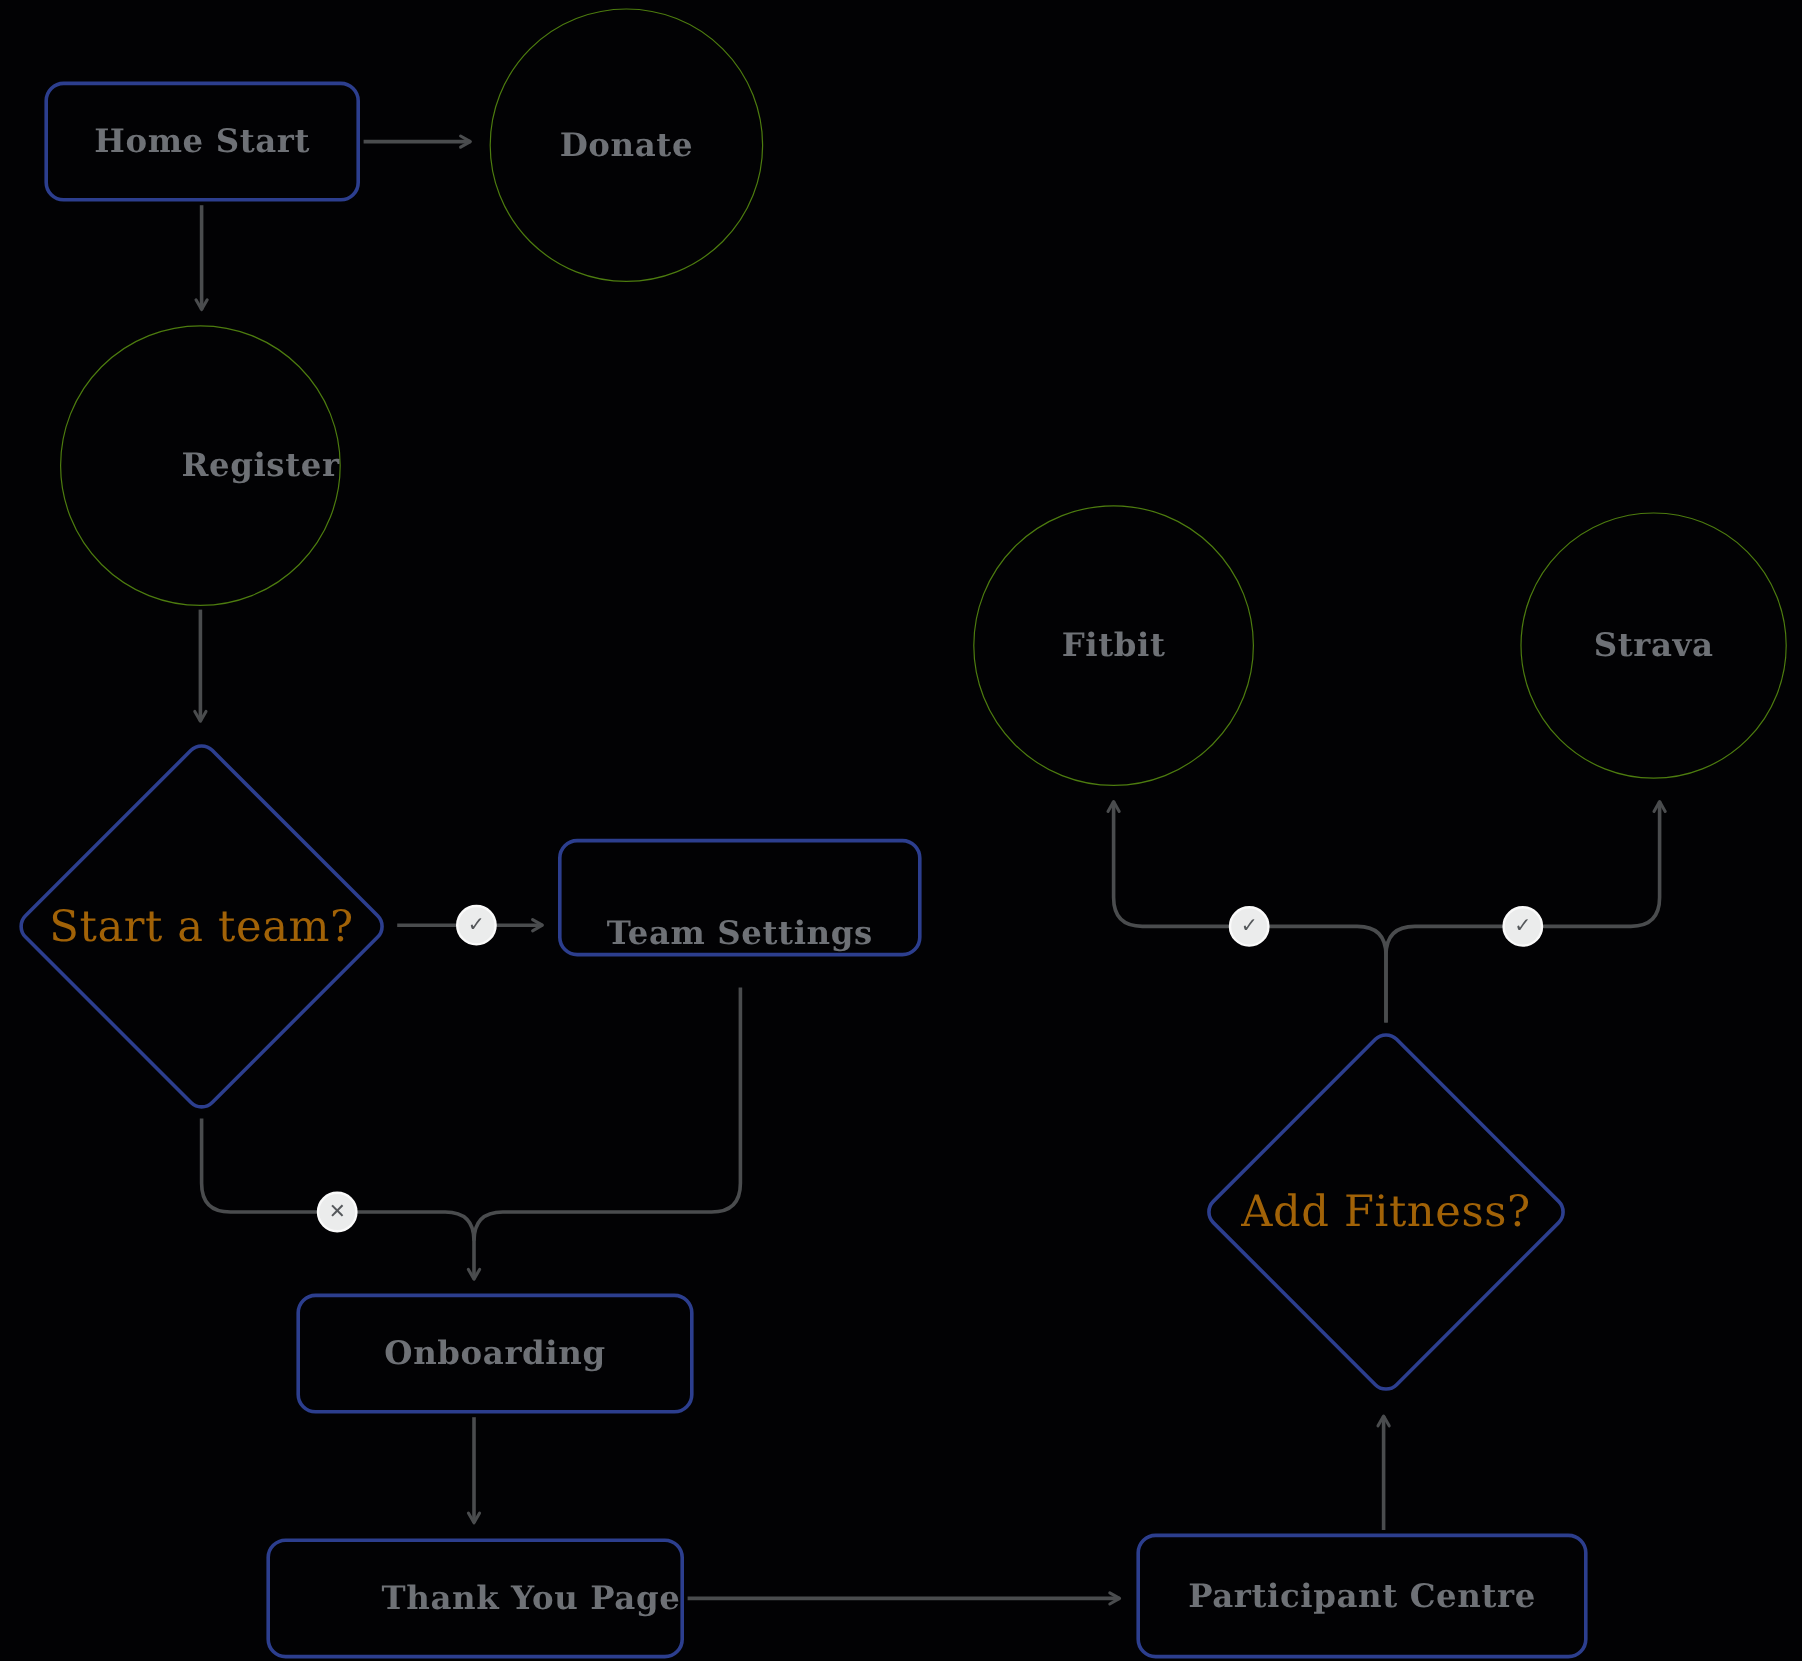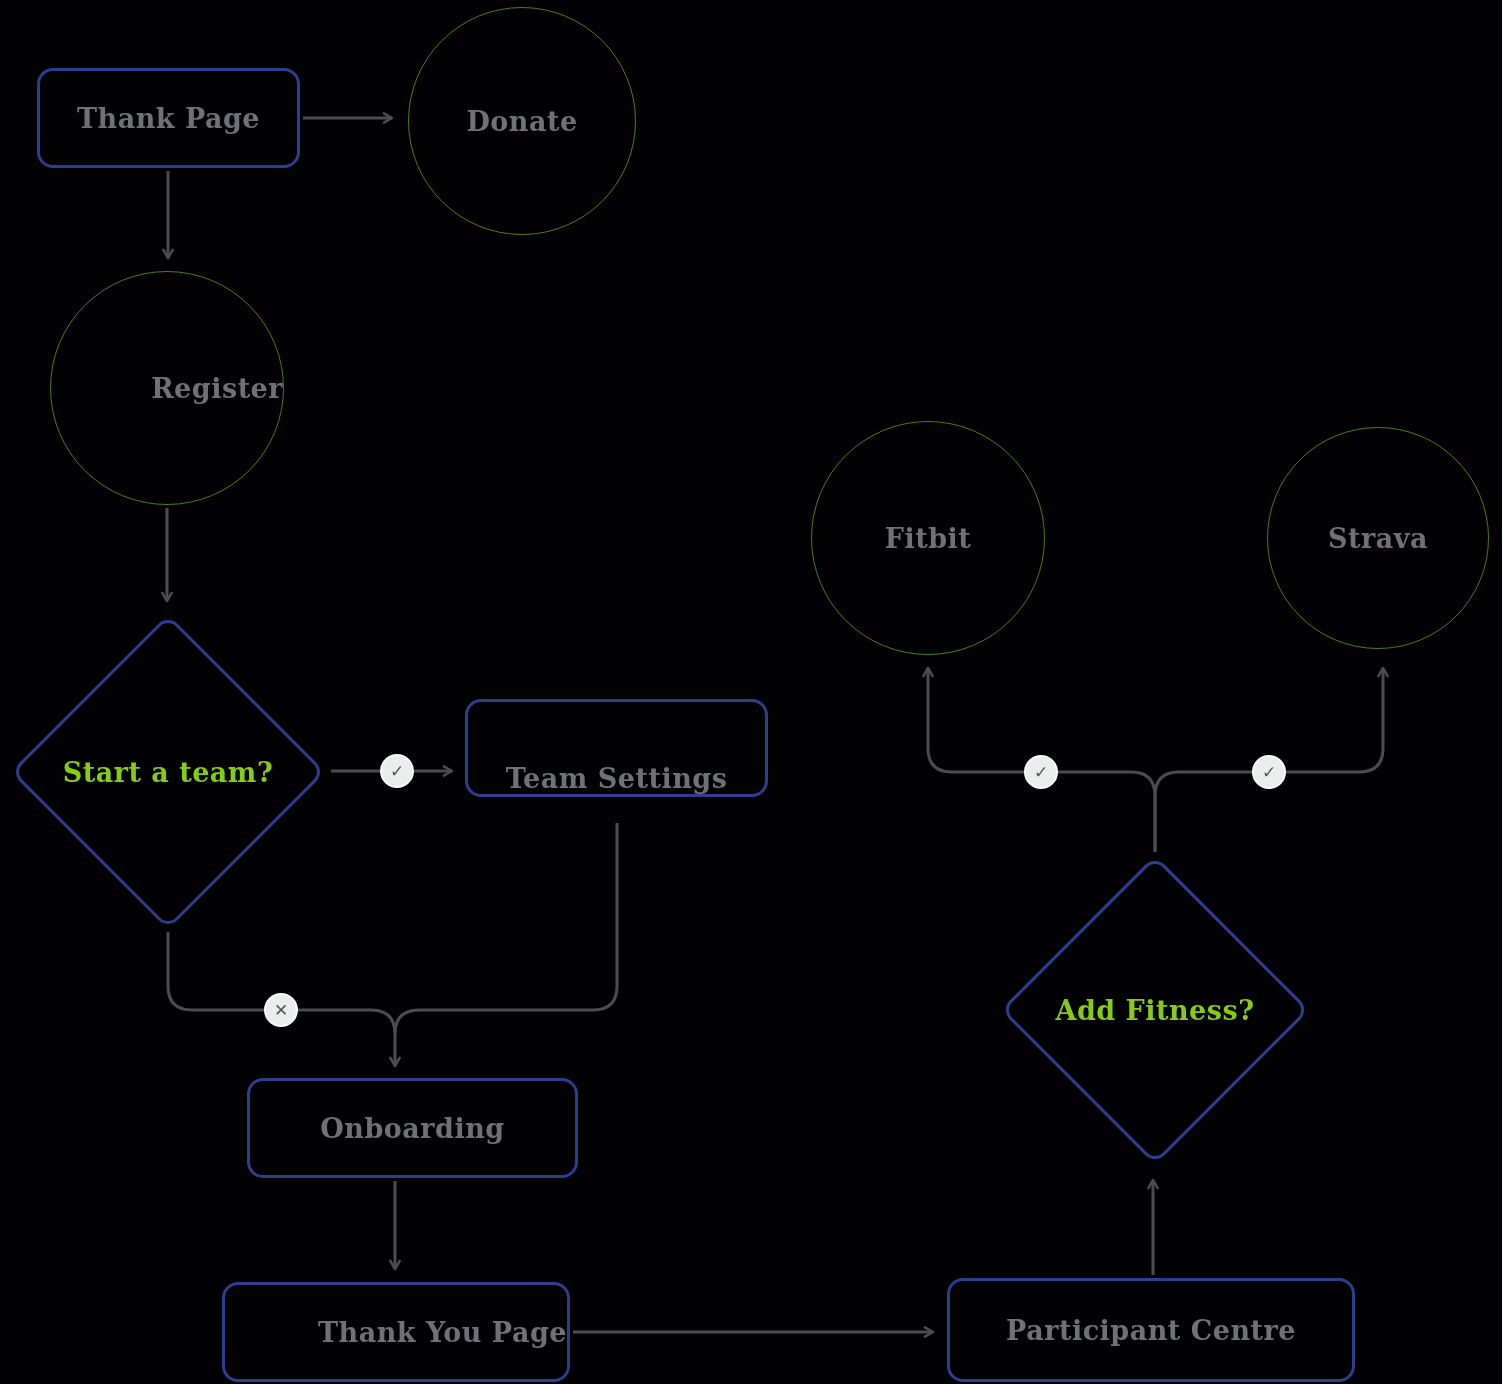--- a/index.html
+++ b/index.html
@@ -42,23 +42,23 @@
     border: 3px solid #2c3e8e;
     border-radius: 14px;
     background: transparent;
   }
   .diamond-label {
     position: absolute;
     inset: 0;
     display: flex;
     align-items: center;
     justify-content: center;
-    color: #84cc16;
-    font-weight: 700;
-    font-size: 27px;
+    color: #a16207;
+    font-weight: 400;
+    font-size: 36px;
     letter-spacing: 0.5px;
   }
   .connectors {
     position: absolute;
     left: 0; top: 0;
     width: 1502px;
     height: 1384px;
   }
   .badge {
     position: absolute;
@@ -97,21 +97,21 @@
       <path d="M 617 823 V 986 Q 617 1010 593 1010 H 419 Q 395 1010 395 1034"></path>
       <path d="M 395 1181 V 1269" marker-end="url(#arrow)"></path>
       <path d="M 573 1332 H 933" marker-end="url(#arrow)"></path>
       <path d="M 1153 1275 V 1180" marker-end="url(#arrow)"></path>
       <path d="M 1155 852 V 796 Q 1155 772 1131 772 H 952 Q 928 772 928 748 V 668" marker-end="url(#arrow)"></path>
       <path d="M 1155 852 V 796 Q 1155 772 1179 772 H 1359 Q 1383 772 1383 748 V 668" marker-end="url(#arrow)"></path>
     </g>
   </svg>
 
   <div class="node rect" style="left:37px; top:68px; width:263px; height:100px;">
-    <span>Thank Page</span>
+    <span>Home Start</span>
   </div>
 
   <div class="node circle" style="left:408px; top:7px; width:228px; height:228px;">
     <span>Donate</span>
   </div>
 
   <div class="node circle" style="left:50px; top:271px; width:234px; height:234px;justify-content:flex-end;">
     <span>Register</span>
   </div>
 
@@ -125,21 +125,21 @@
   </div>
 
   <div class="node rect" style="left:247px; top:1078px; width:331px; height:100px;">
     <span>Onboarding</span>
   </div>
 
   <div class="node rect" style="left:222px; top:1282px; width:348px; height:100px;justify-content:flex-end;">
     <span>Thank You Page</span>
   </div>
 
-  <div class="node rect" style="left:947px; top:1278px; width:408px; height:104px;">
+  <div class="node rect" style="left:947px; top:1278px; width:376px; height:104px;">
     <span>Participant Centre</span>
   </div>
 
   <div class="diamond-box" style="left:1000px; top:855px; width:310px; height:310px;">
     <div class="diamond-shape" style="width:219px; height:219px;"></div>
     <div class="diamond-label">Add Fitness?</div>
   </div>
 
   <div class="node circle" style="left:811px; top:421px; width:234px; height:234px;">
     <span>Fitbit</span>

